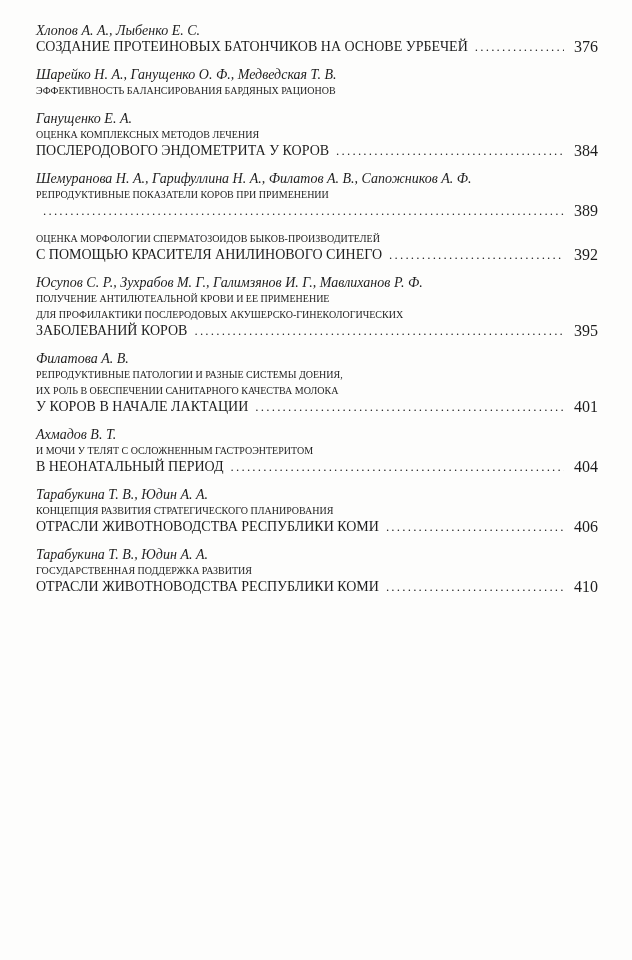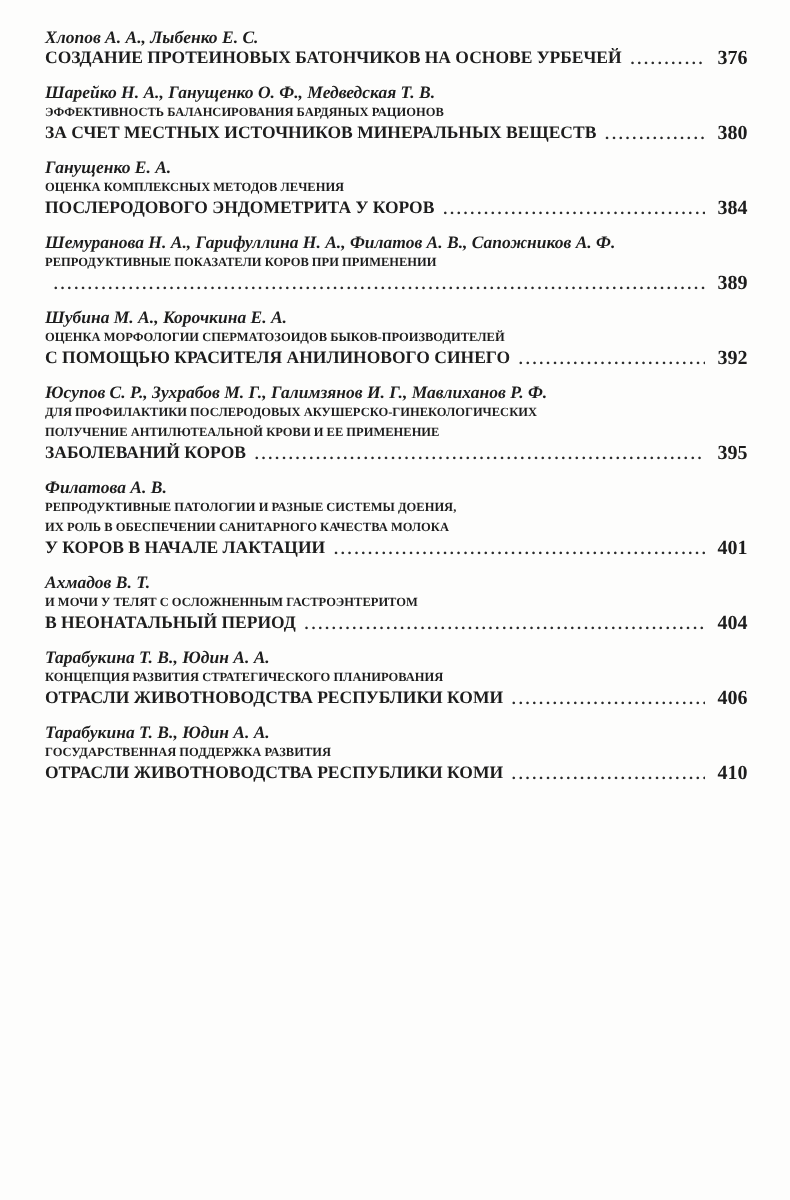--- a/index.html
+++ b/index.html
@@ -12,21 +12,20 @@
     background: #fdfdfc;
     font-family: "Liberation Serif", serif;
     color: #1d1d1d;
     overflow: hidden;
   }
   .page {
     box-sizing: border-box;
     width: 632px;
     height: 960px;
     padding: 23px 34px 0 36px;
-    font-weight: bold;
   }
   .entry {
     margin-bottom: 12px;
   }
   .authors-line {
     font-style: italic;
     font-size: 14px;
     line-height: 16px;
     white-space: nowrap;
   }
@@ -73,56 +72,50 @@
         <div class="authors-line">Хлопов А. А., Лыбенко Е. С.</div>
         <div class="title-row">
           <span class="title-text">СОЗДАНИЕ ПРОТЕИНОВЫХ БАТОНЧИКОВ НА ОСНОВЕ УРБЕЧЕЙ</span>
           <span class="dot-leader"></span>
           <span class="page-num">376</span>
         </div>
       </div>
       <div class="entry">
         <div class="authors-line">Шарейко Н. А., Ганущенко О. Ф., Медведская Т. В.</div>
         <div class="title-line">ЭФФЕКТИВНОСТЬ БАЛАНСИРОВАНИЯ БАРДЯНЫХ РАЦИОНОВ</div>
-        <div class="title-row">
-          <span class="title-text">ЗА СЧЕТ МЕСТНЫХ ИСТОЧНИКОВ МИНЕРАЛЬНЫХ ВЕЩЕСТВ</span>
-          <span class="dot-leader"></span>
-          <span class="page-num">380</span>
-        </div>
       </div>
       <div class="entry">
         <div class="authors-line">Ганущенко Е. А.</div>
         <div class="title-line">ОЦЕНКА КОМПЛЕКСНЫХ МЕТОДОВ ЛЕЧЕНИЯ</div>
         <div class="title-row">
           <span class="title-text">ПОСЛЕРОДОВОГО ЭНДОМЕТРИТА У КОРОВ</span>
           <span class="dot-leader"></span>
           <span class="page-num">384</span>
         </div>
       </div>
       <div class="entry">
         <div class="authors-line">Шемуранова Н. А., Гарифуллина Н. А., Филатов А. В., Сапожников А. Ф.</div>
         <div class="title-line">РЕПРОДУКТИВНЫЕ ПОКАЗАТЕЛИ КОРОВ ПРИ ПРИМЕНЕНИИ</div>
         <div class="title-row">
           <span class="dot-leader"></span>
           <span class="page-num">389</span>
         </div>
       </div>
       <div class="entry">
-        <div class="authors-line">Шубина М. А., Корочкина Е. А.</div>
         <div class="title-line">ОЦЕНКА МОРФОЛОГИИ СПЕРМАТОЗОИДОВ БЫКОВ-ПРОИЗВОДИТЕЛЕЙ</div>
         <div class="title-row">
           <span class="title-text">С ПОМОЩЬЮ КРАСИТЕЛЯ АНИЛИНОВОГО СИНЕГО</span>
           <span class="dot-leader"></span>
           <span class="page-num">392</span>
         </div>
       </div>
       <div class="entry">
         <div class="authors-line">Юсупов С. Р., Зухрабов М. Г., Галимзянов И. Г., Мавлиханов Р. Ф.</div>
+        <div class="title-line">ПОЛУЧЕНИЕ АНТИЛЮТЕАЛЬНОЙ КРОВИ И ЕЕ ПРИМЕНЕНИЕ</div>
         <div class="title-line">ДЛЯ ПРОФИЛАКТИКИ ПОСЛЕРОДОВЫХ АКУШЕРСКО-ГИНЕКОЛОГИЧЕСКИХ</div>
-        <div class="title-line">ПОЛУЧЕНИЕ АНТИЛЮТЕАЛЬНОЙ КРОВИ И ЕЕ ПРИМЕНЕНИЕ</div>
         <div class="title-row">
           <span class="title-text">ЗАБОЛЕВАНИЙ КОРОВ</span>
           <span class="dot-leader"></span>
           <span class="page-num">395</span>
         </div>
       </div>
       <div class="entry">
         <div class="authors-line">Филатова А. В.</div>
         <div class="title-line">РЕПРОДУКТИВНЫЕ ПАТОЛОГИИ И РАЗНЫЕ СИСТЕМЫ ДОЕНИЯ,</div>
         <div class="title-line">ИХ РОЛЬ В ОБЕСПЕЧЕНИИ САНИТАРНОГО КАЧЕСТВА МОЛОКА</div>

